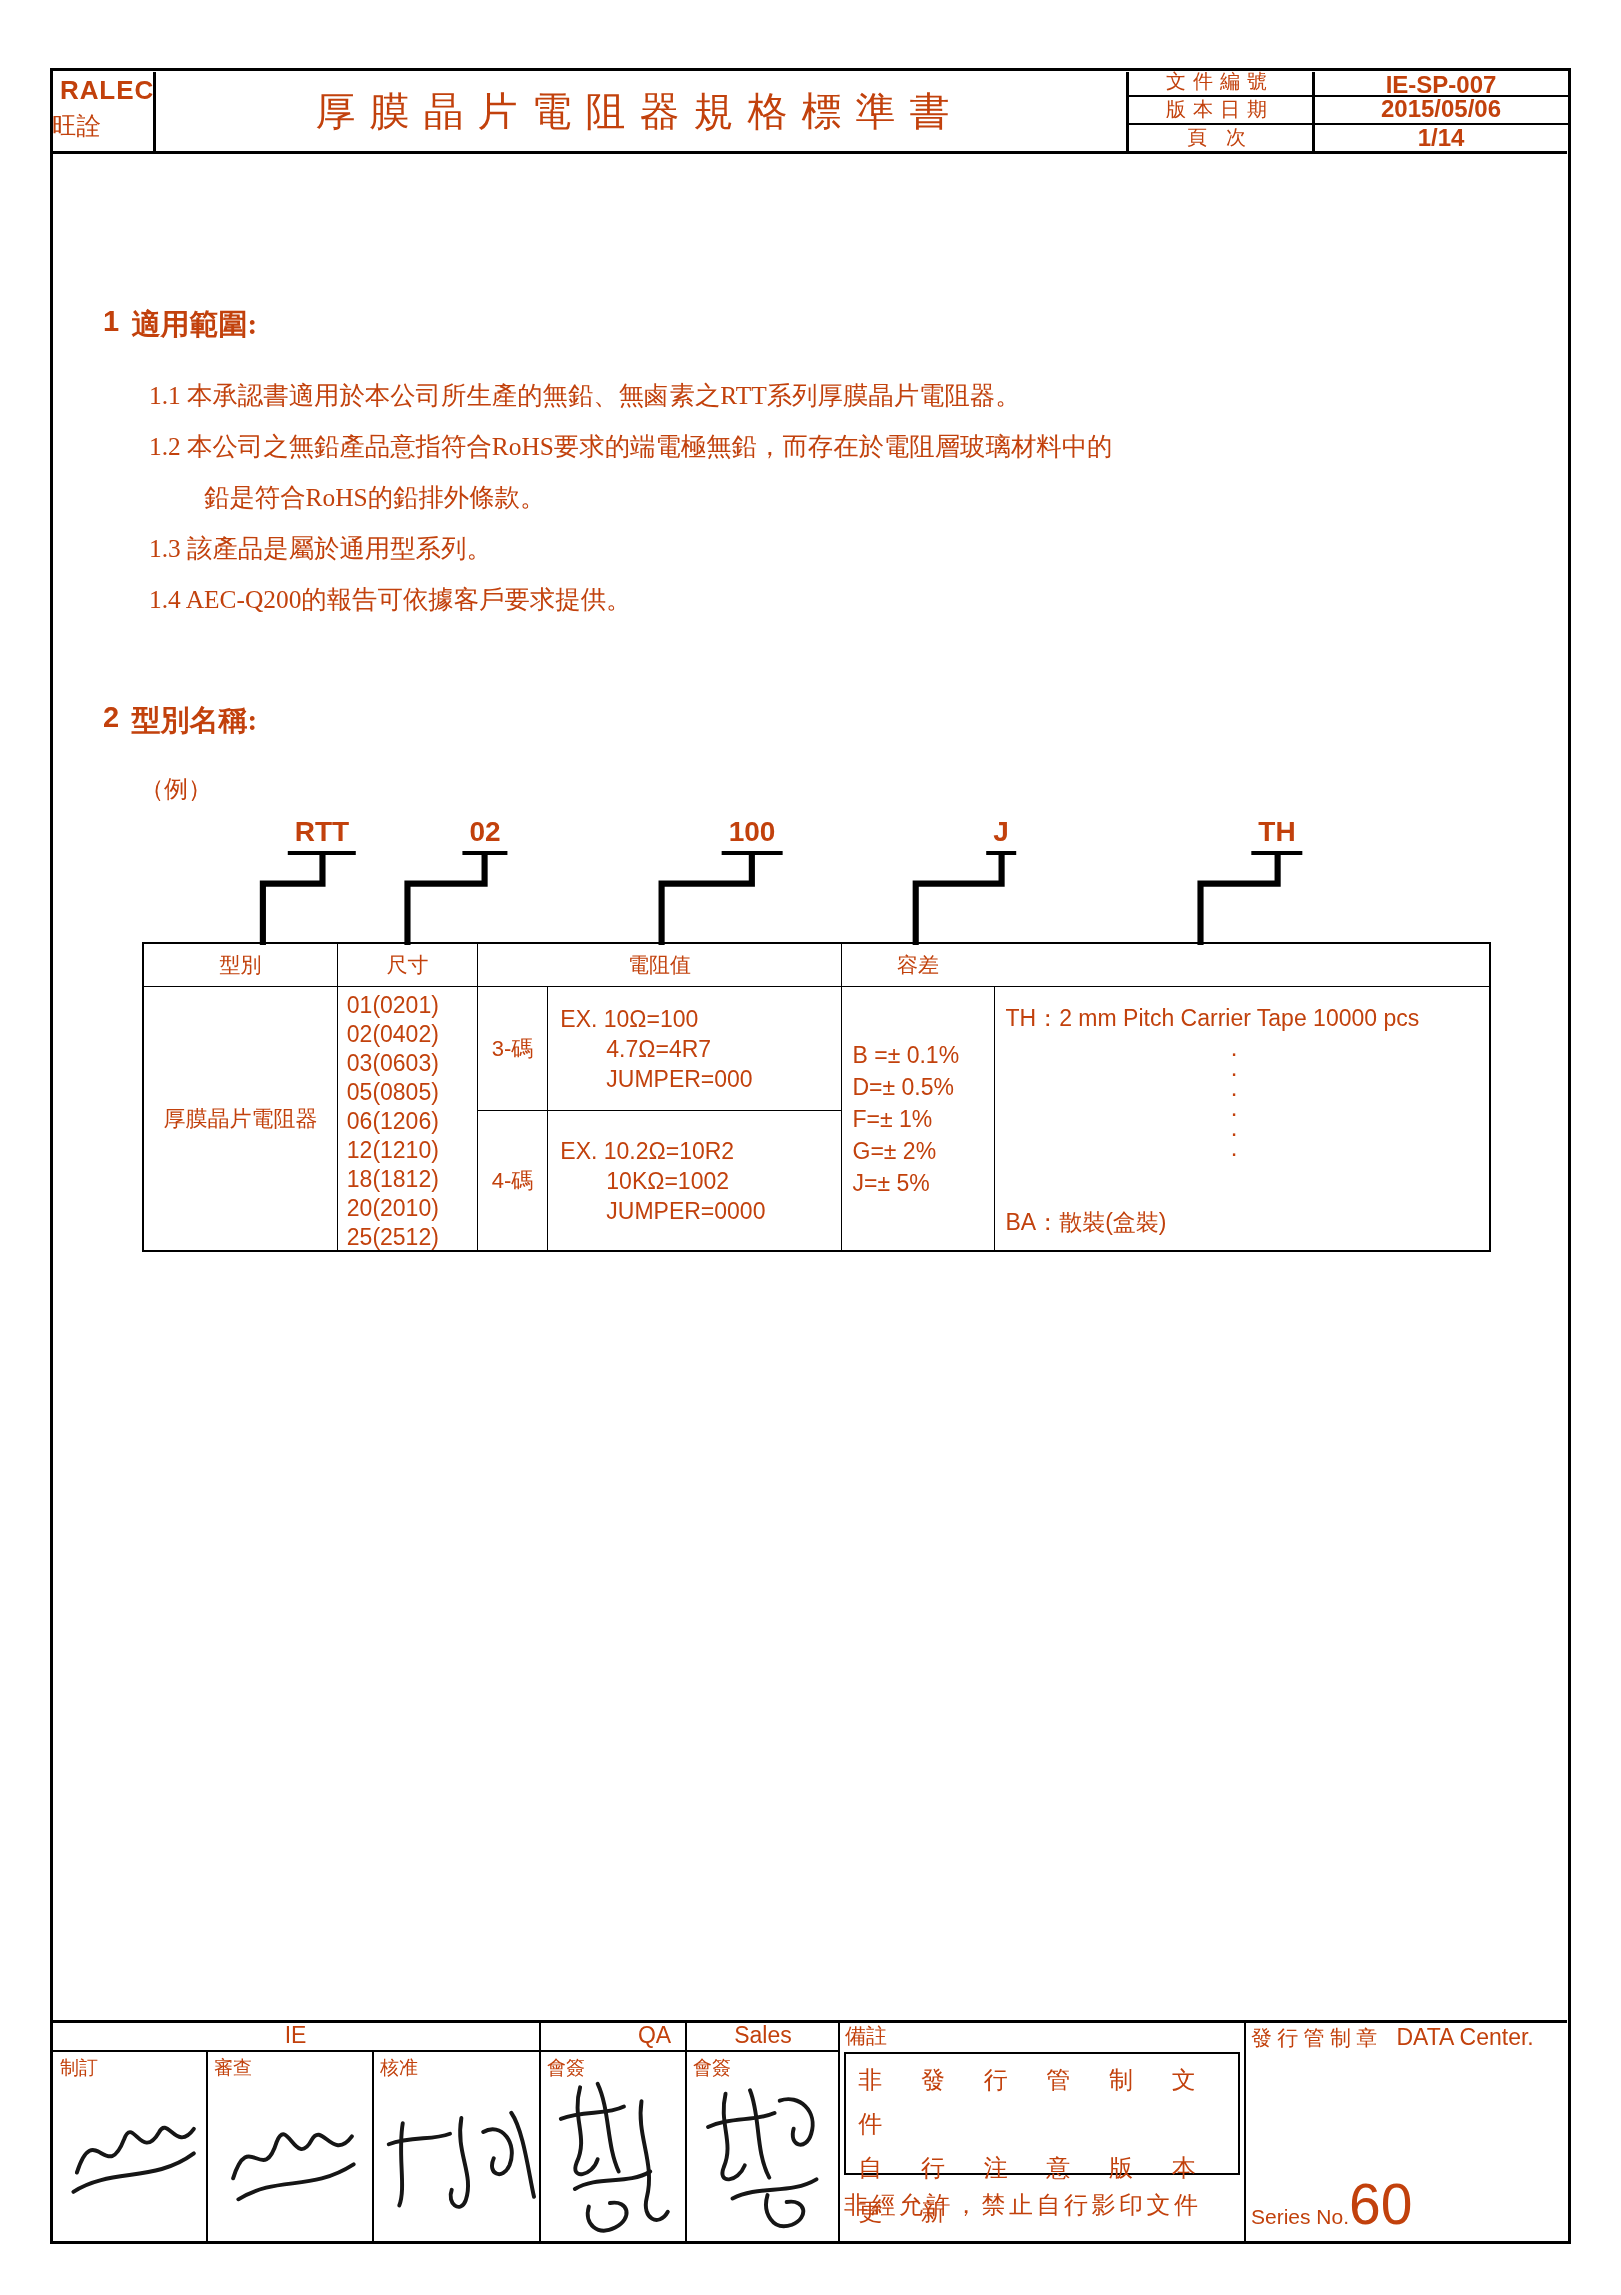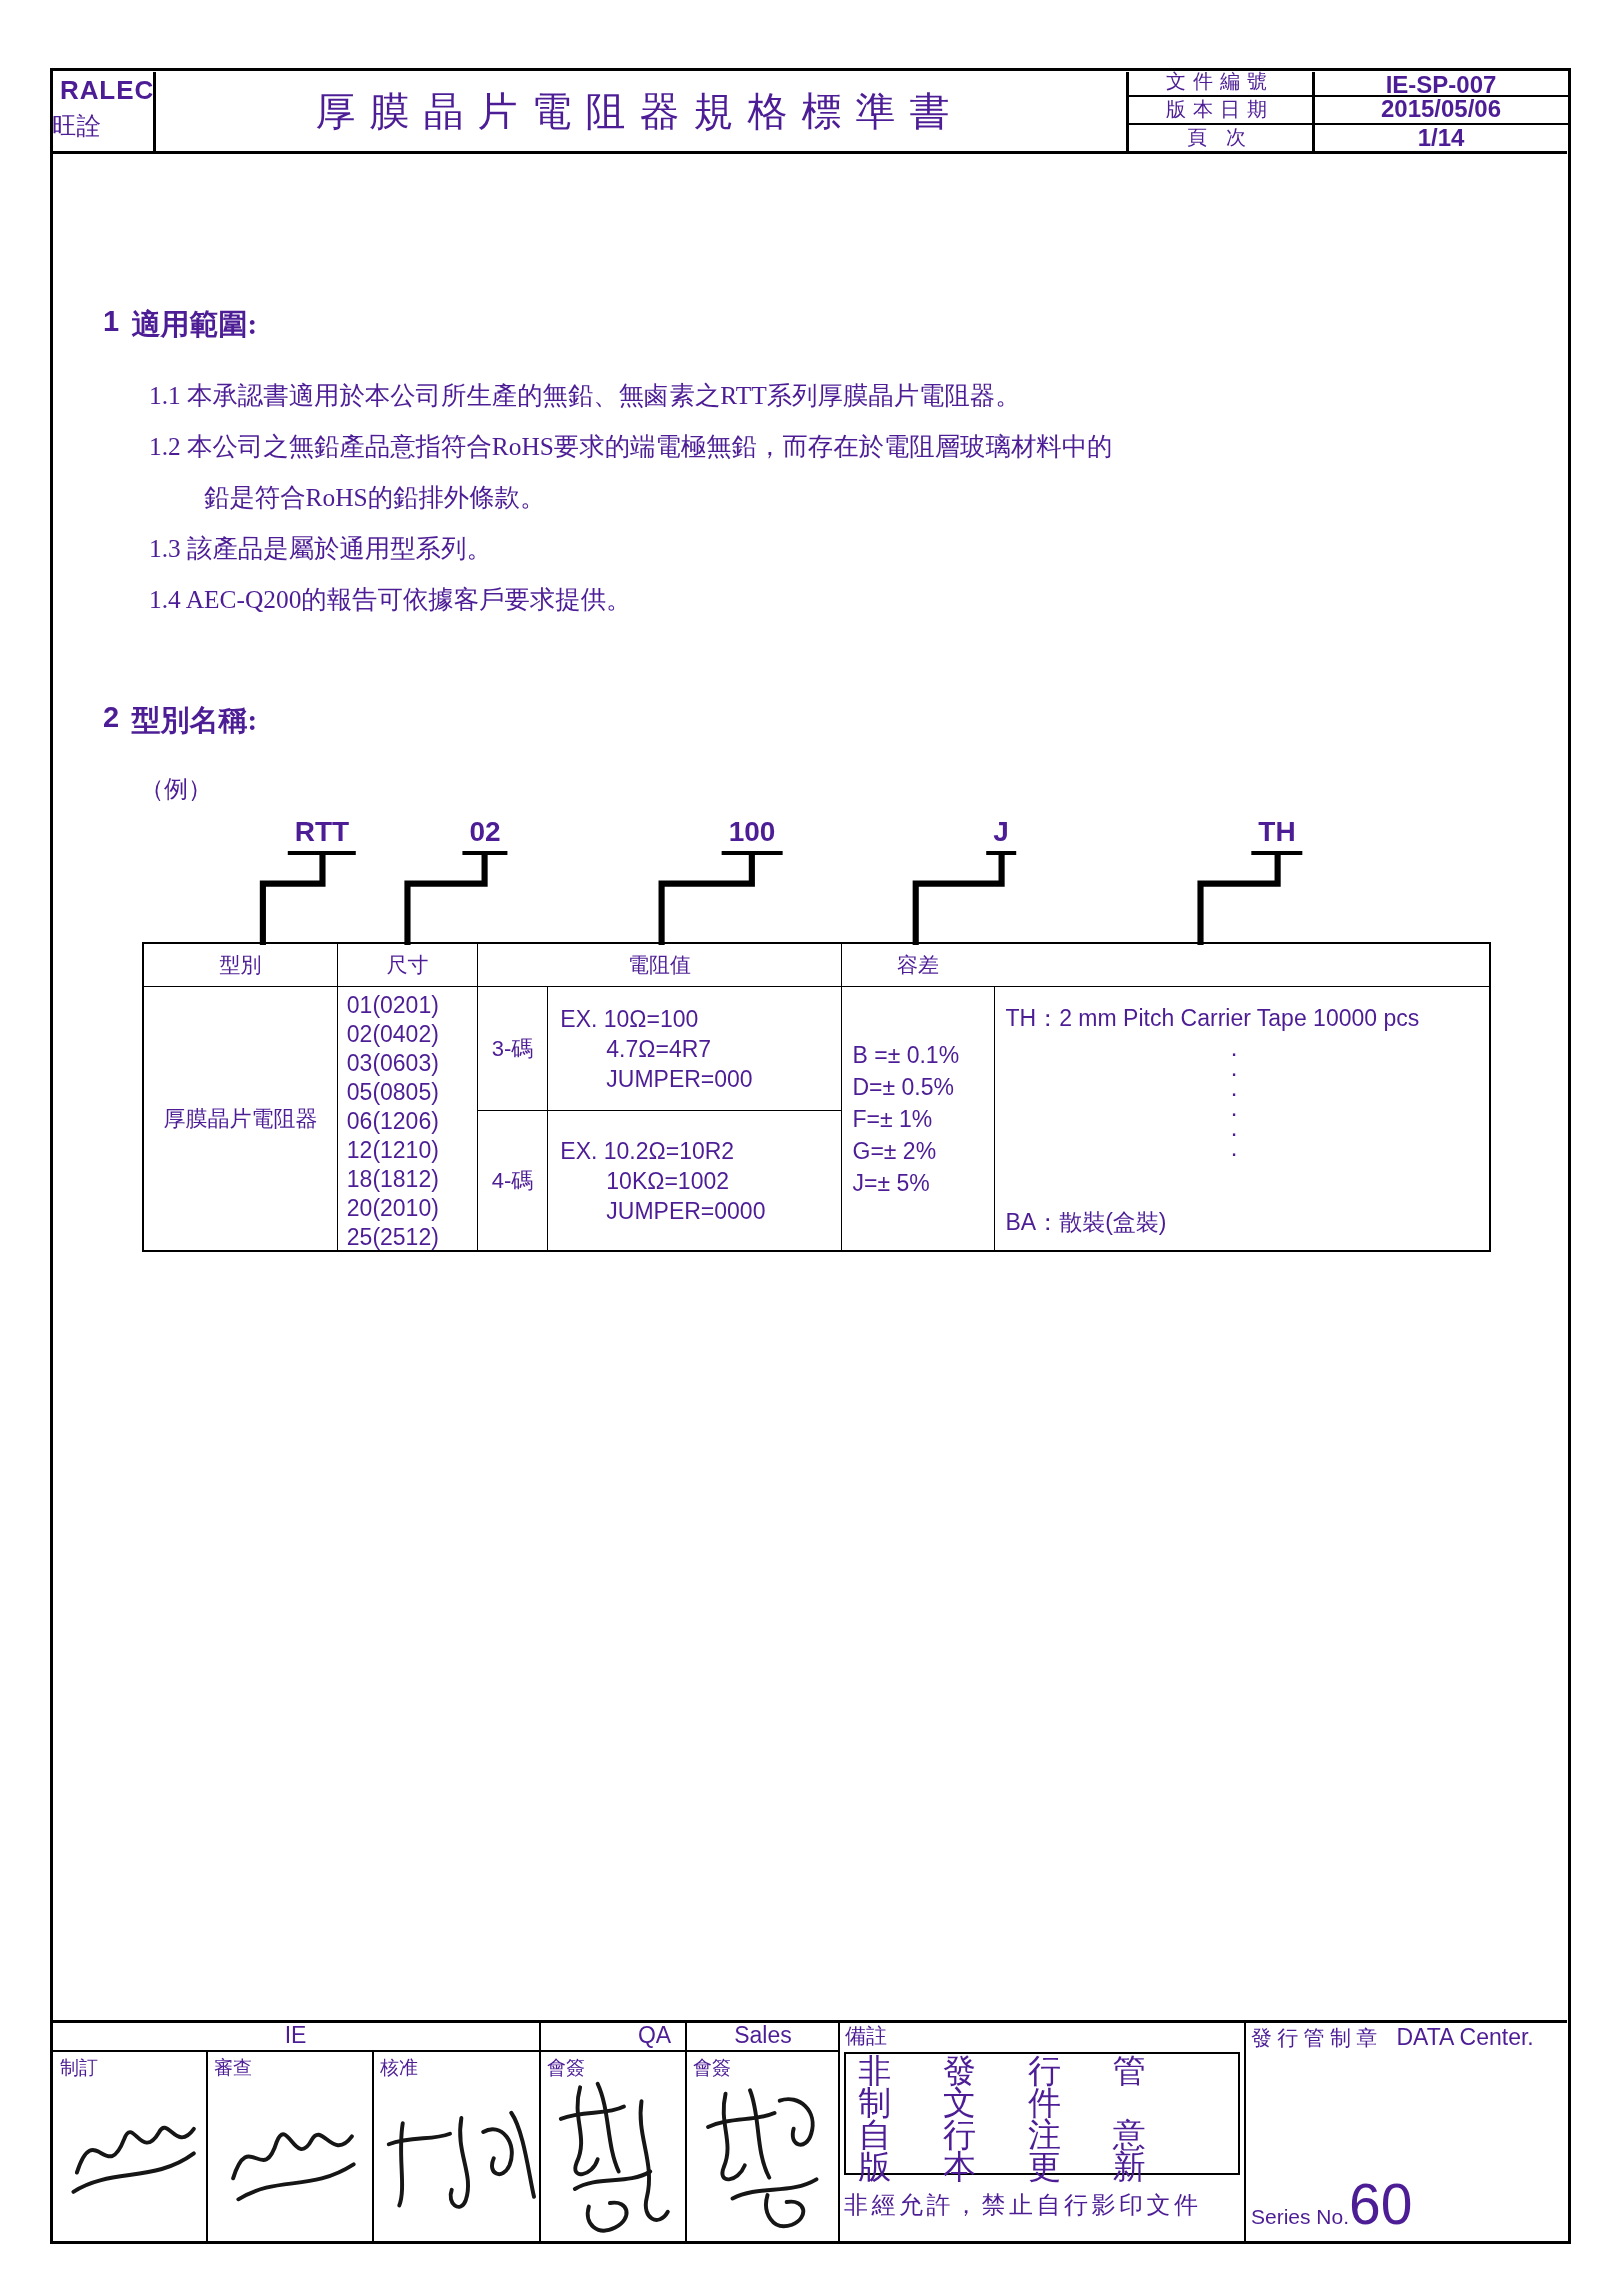--- a/index.html
+++ b/index.html
@@ -1,19 +1,19 @@
 <!DOCTYPE html>
 <html style="font-size:14px"><head>
 <meta charset="utf-8">
 <style>
   * { margin:0; padding:0; box-sizing:border-box; }
   body { background:#fff; }
   .page {
     position:relative; width:1622px; height:2295px; background:#ffffff;
-    font-family:"Liberation Sans", sans-serif; color:#4c1d95; overflow:hidden;
+    font-family:"Liberation Sans", sans-serif; color:#c2410c; overflow:hidden;
   }
   .abs { position:absolute; }
   .line { position:absolute; background:#000; }
   .hw { font-family:"Liberation Serif", serif; }
   .print { font-family:"Liberation Sans", sans-serif; }
 
   
   .outer-frame { position:absolute; left:50px; top:68px; width:1521px; height:2176px; border:3.5px solid #000; }
 
   
@@ -56,21 +56,21 @@
   .pkg-top { margin:16px 0 0 10.5px; }
   .pkg-dots { margin:8.8px 0 0 235px; display:flex; flex-direction:column; }
   .pkg-dots span { line-height:20px; font-size:24.5px; }
   .pkg-bottom { margin:auto 0 12.3px 10.5px; }
 
   
   .dept { position:absolute; top:2020px; height:31px; display:flex; align-items:center; justify-content:center; font-size:23px; }
   .role { position:absolute; font-size:19px; font-family:"Liberation Serif", serif; }
   .note-label { left:845px; top:2022px; font-size:21px; }
   .note-box { position:absolute; left:844px; top:2052px; width:396px; height:123px; border:2.6px solid #000; padding:3.5px 0 0 12.3px; }
-  .note-box div { font-size:33px; line-height:32px; letter-spacing:16px; font-family:Liberation Mono, monospace; }
+  .note-box div { font-size:24px; line-height:44px; letter-spacing:16px; font-family:Liberation Sans, sans-serif; }
   .note-bottom { left:844px; top:2189px; font-size:24px; letter-spacing:3.5px; }
   .stamp-row { left:1251px; top:2024px; display:flex; align-items:flex-start; gap:14px; }
   .stamp-label { font-size:21px; letter-spacing:5.3px; }
   .stamp-value { font-size:23px; }
   .series-row { left:1251px; top:2183px; display:flex; align-items:baseline; }
   .series-label { font-size:21px; }
   .series-value { font-size:57px; line-height:42px; }
   .sig { position:absolute; }
   .sig svg path { fill:none; stroke:#161616; stroke-width:4.5; stroke-linecap:round; }
 </style>

